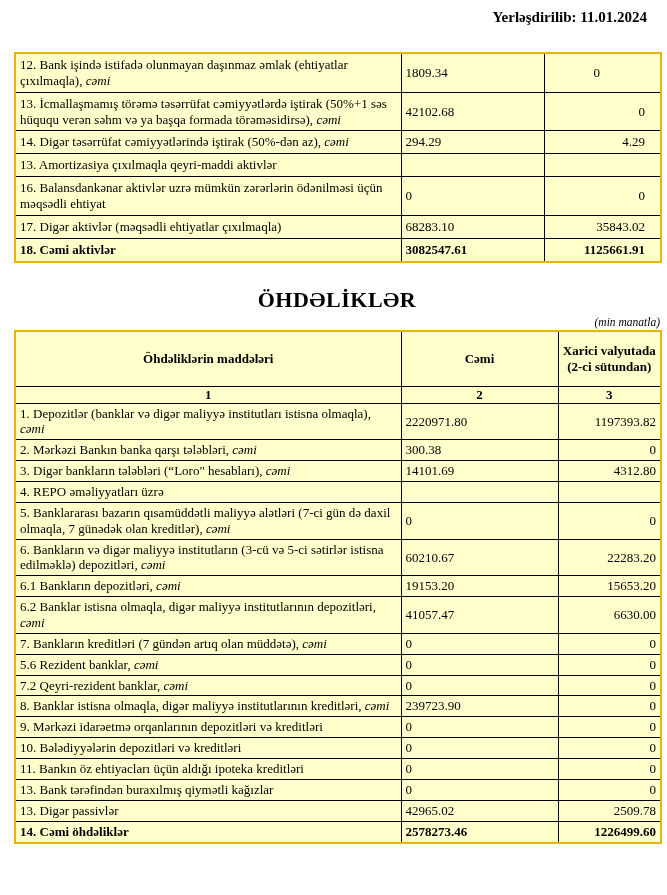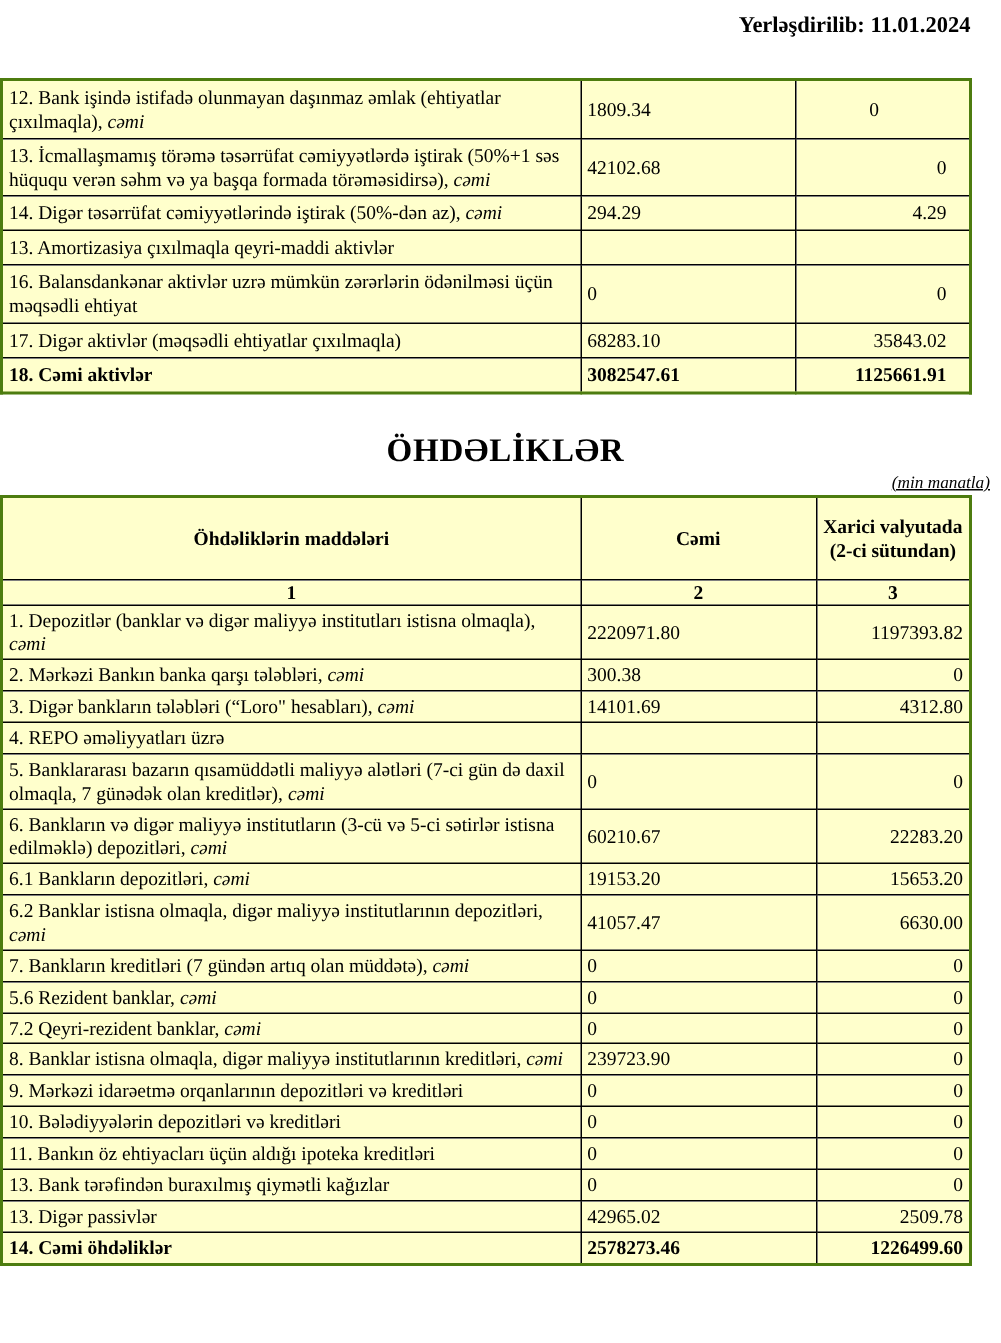--- a/index.html
+++ b/index.html
@@ -7,22 +7,22 @@
     width:667px; height:895px; background:#ffffff; overflow:hidden;
     font-family:"Liberation Serif","DejaVu Serif",serif; color:#000;
     position:relative;
   }
   .top-header {
     text-align:right; font-weight:bold; font-size:15px;
     padding:9px 20px 0 0;
   }
   table.tbl {
     border-collapse:collapse; table-layout:fixed;
-    width:646px;
-    border:2px solid #4d7c0f;
+    margin-left:14px; width:646px;
+    border:2px solid #eab308;
   }
   table.tbl td, table.tbl th {
     border:1px solid #000; background:#FFFFCC;
     font-size:13px; line-height:1.22; padding:2px 4px;
     vertical-align:middle; overflow:hidden;
   }
   table.assets { margin-top:26px; }
   table.assets td { padding-top:3px; padding-bottom:3px; }
   td.lbl { text-align:left; padding-left:6px; }
   td.lbl i { font-style:italic; }
@@ -33,21 +33,21 @@
   td.v-top { vertical-align:top; }
   td.white { background:#FFFFFF; }
   tr.bold td { font-weight:bold; }
   .section-title {
     width:646px; margin:24px 0 3px 14px;
     text-align:center; font-weight:bold; font-size:22px;
     letter-spacing:0.5px;
   }
   .unit-note {
     width:646px; margin:0 0 2px 14px;
-    text-align:right; font-style:italic; font-size:11.5px;text-decoration:underline;
+    text-align:right; font-style:italic; font-size:11.5px;
   }
   table.liab thead th {
     font-weight:bold; text-align:center; vertical-align:middle;
     font-size:13px;
   }
   table.liab tr.colhead th { height:50px; }
   table.liab tr.numhead th { padding:0 4px; height:16px; }
 </style>
 </head>
 <body>

